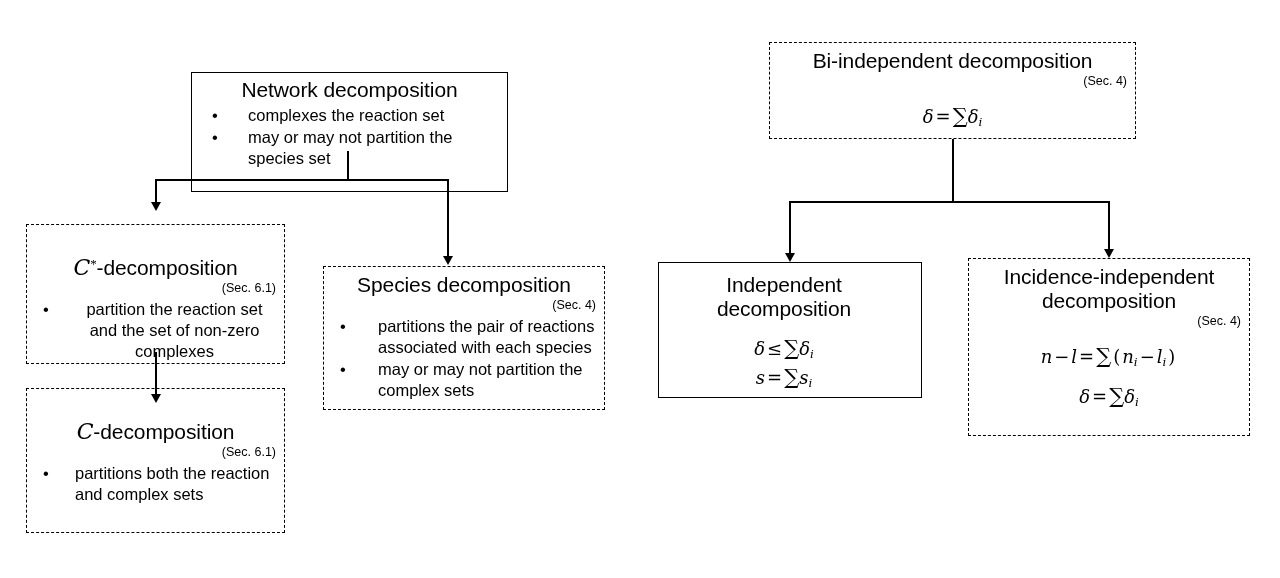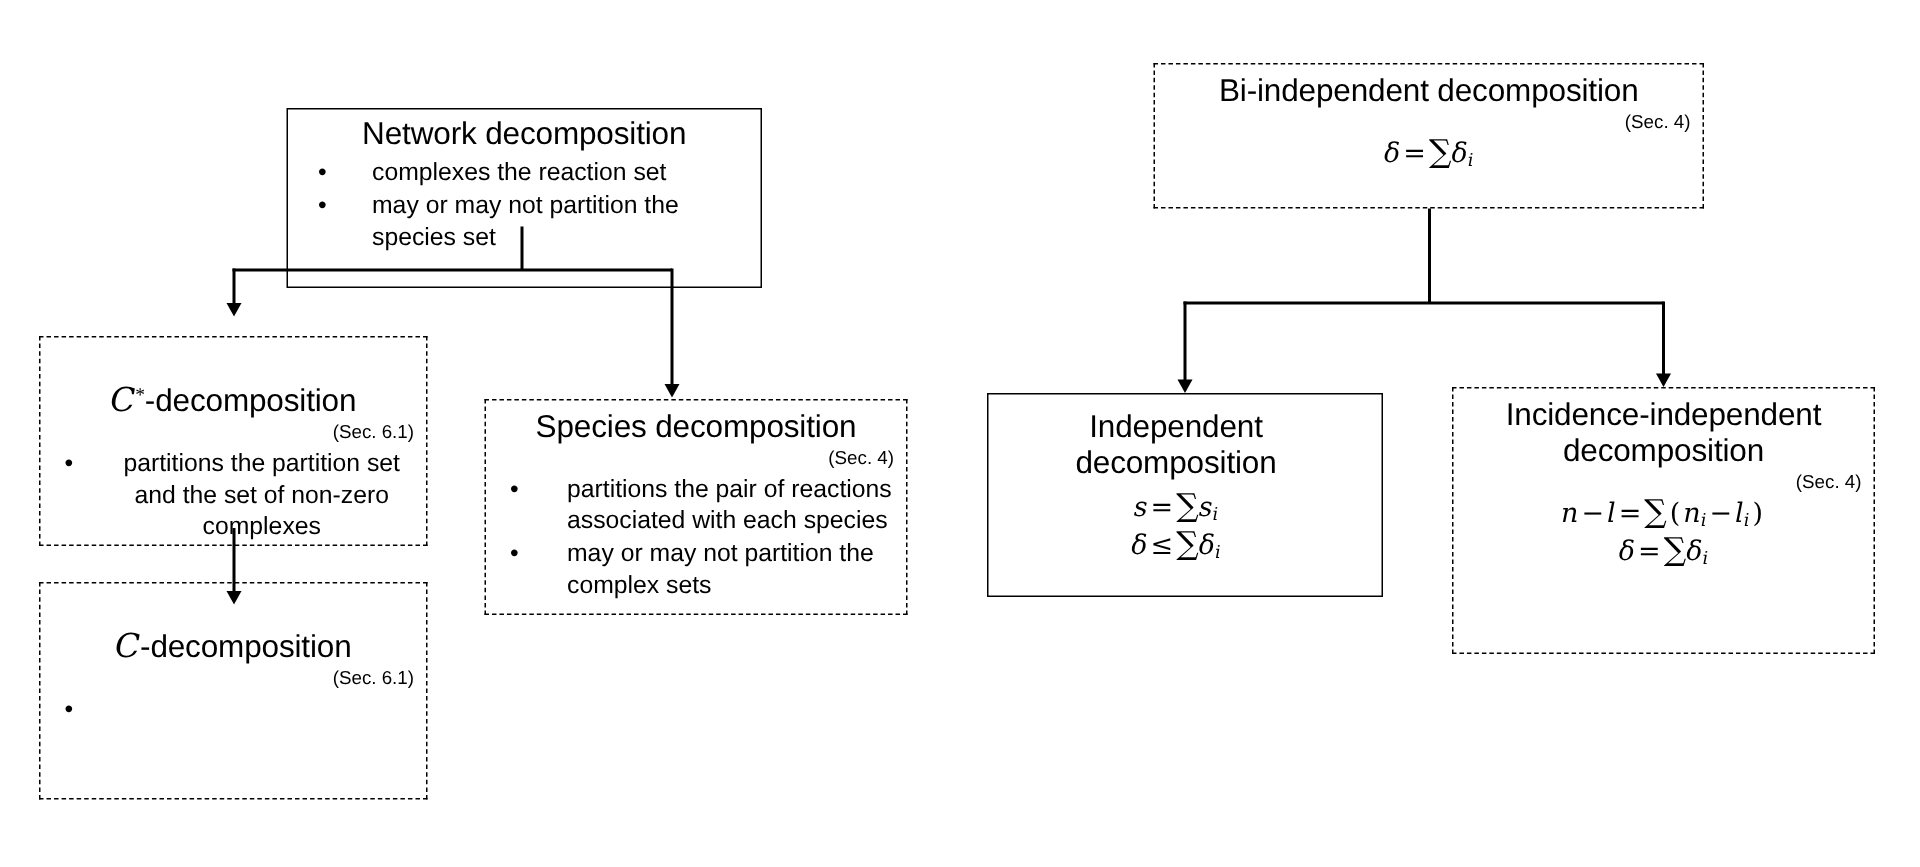--- a/index.html
+++ b/index.html
@@ -39,20 +39,21 @@
     text-align: right;
     margin-top: 1px;
   }
   .formula {
     font-family: "DejaVu Serif", serif;
     font-style: italic;
     font-size: 18px;
     line-height: 1.22;
     text-align: center;
     white-space: nowrap;
+    margin-top: 15px;
   }
   .formula .op { font-style: normal; padding: 0 2px; }
   .formula .big { font-style: normal; font-size: 21px; }
   .formula sub {
     font-size: 0.66em;
     vertical-align: -0.25em;
     font-style: italic;
   }
   .bullets {
     list-style: none;
@@ -141,36 +142,37 @@
   <div class="arrow" style="left:443px; top:256px;"></div>
 
   <div class="node dashed" style="left:26px; top:224px; width:259px; height:140px; padding:6px 8px 0 8px;">
     <div class="title">
       <span class="scriptC">C</span><span class="star">*</span><span>-decomposition</span>
     </div>
     <div class="sec">(Sec. 6.1)</div>
     <ul class="bullets bl-cstar">
       <li class="center-txt">
           <span class="dot">•</span>
-          <span class="txt">partitions the partition set and the set of non-zero complexes</span>
+          <span class="txt">partition the reaction set and the set of non-zero complexes</span>
         </li>
     </ul>
   </div>
 
   <div class="ln v" style="left:155px; top:352px; height:43px;"></div>
   <div class="arrow" style="left:151px; top:394px;"></div>
 
   <div class="node dashed" style="left:26px; top:388px; width:259px; height:145px; padding:6px 8px 0 8px;">
     <div class="title">
       <span class="scriptC">C</span><span>-decomposition</span>
     </div>
     <div class="sec">(Sec. 6.1)</div>
     <ul class="bullets bl-c">
       <li>
           <span class="dot">•</span>
+          <span class="txt">partitions both the reaction and complex sets</span>
         </li>
     </ul>
   </div>
 
   <div class="node dashed" style="left:323px; top:266px; width:282px; height:144px; padding:6px 8px 0 8px;">
     <div class="title">Species decomposition</div>
     <div class="sec">(Sec. 4)</div>
     <ul class="bullets bl-species">
       <li>
           <span class="dot">•</span>
@@ -194,25 +196,25 @@
   <div class="ln v" style="left:952px; top:139px; height:63px;"></div>
   <div class="ln h" style="left:789px; top:201px; width:320px;"></div>
   <div class="ln v" style="left:789px; top:201px; height:53px;"></div>
   <div class="arrow" style="left:785px; top:253px;"></div>
   <div class="ln v" style="left:1108px; top:201px; height:50px;"></div>
   <div class="arrow" style="left:1104px; top:249px;"></div>
 
   <div class="node solid" style="left:658px; top:262px; width:264px; height:136px; padding:10px 20px 0 8px;">
     <div class="title">Independent
 decomposition</div>
+    <div class="formula">
+      <span>δ</span><span class="op">≤</span><span class="big">∑</span><span>δ</span><sub>i</sub>
+    </div>
     <div class="formula" style="margin-top:4px;">
       <span>s</span><span class="op">=</span><span class="big">∑</span><span>s</span><sub>i</sub>
-    </div>
-    <div class="formula">
-      <span>δ</span><span class="op">≤</span><span class="big">∑</span><span>δ</span><sub>i</sub>
     </div>
   </div>
 
   <div class="node dashed" style="left:968px; top:258px; width:282px; height:178px; padding:6px 8px 0 8px;">
     <div class="title">Incidence-independent
 decomposition</div>
     <div class="sec">(Sec. 4)</div>
     <div class="formula">
       <span>n</span><span class="op">−</span><span>l</span><span class="op">=</span><span class="big">∑</span><span class="op">(</span><span>n</span><sub>i</sub><span class="op">−</span><span>l</span><sub>i</sub><span class="op">)</span>
     </div>

